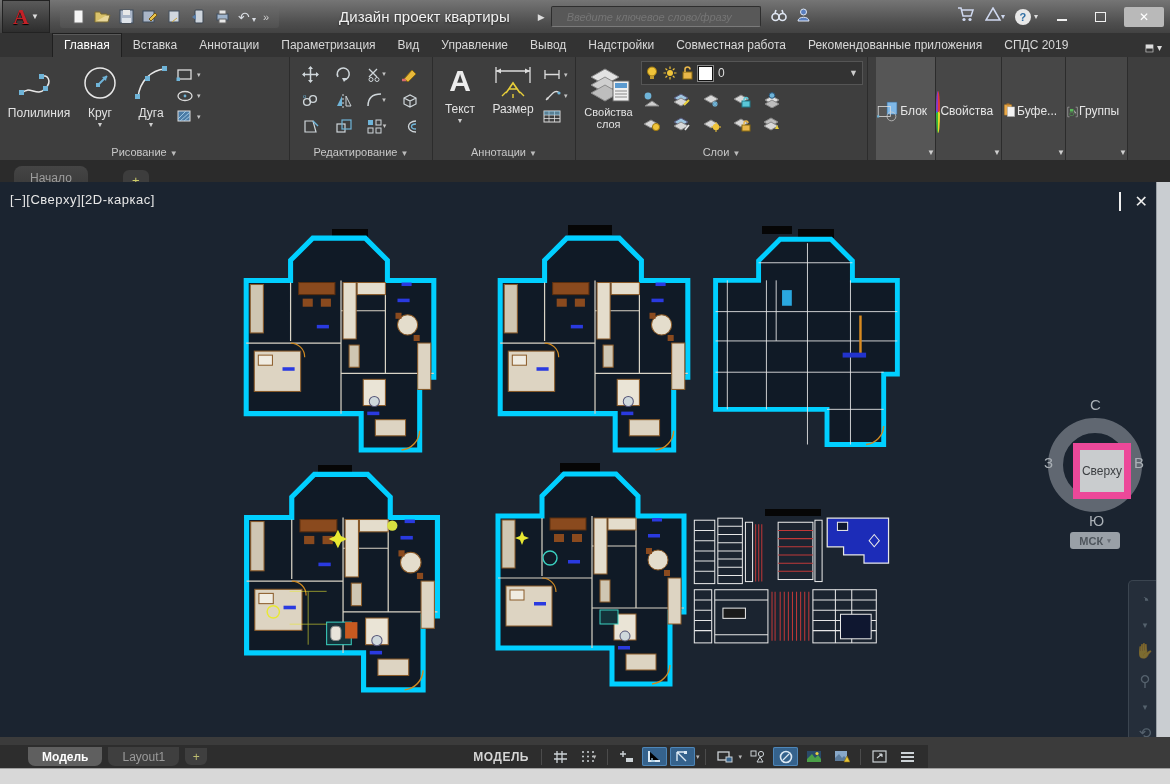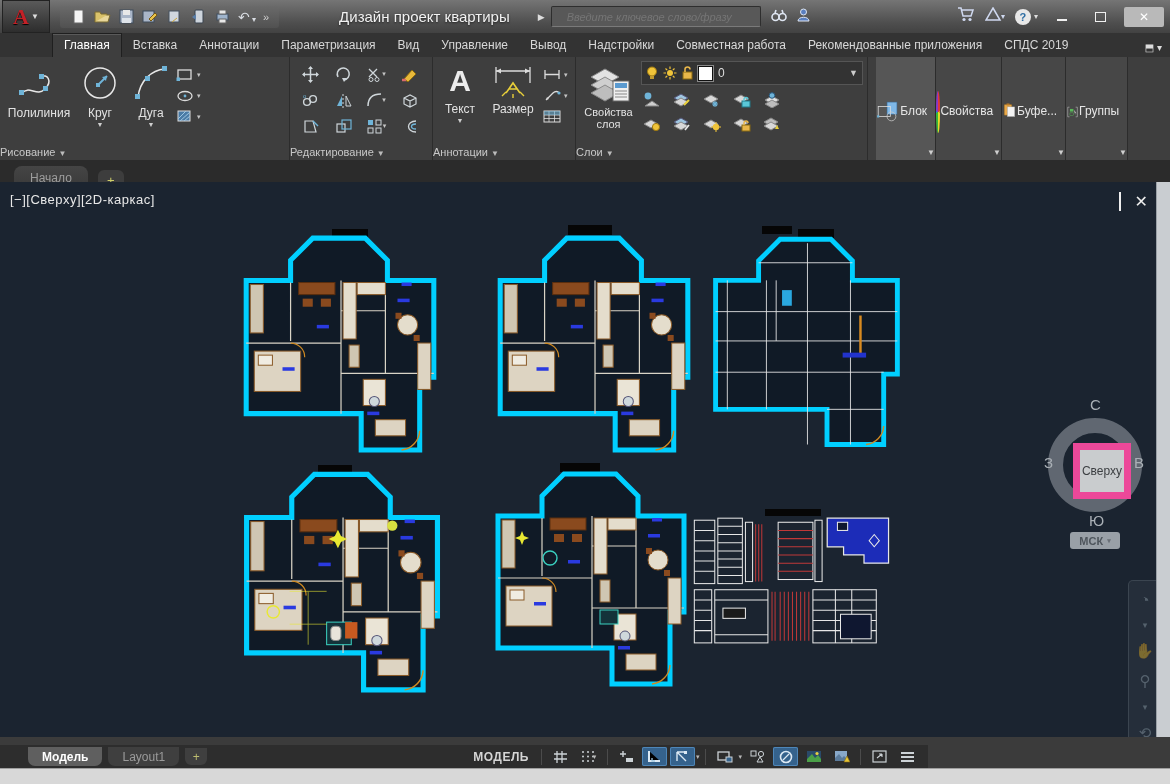--- a/index.html
+++ b/index.html
@@ -33,21 +33,21 @@
   
   #ribbontabs{position:absolute;left:0;top:33px;width:1170px;height:24px;background:#333;
     display:flex;align-items:flex-end;padding-left:52px;box-sizing:border-box;}
   .rtab{color:#d8d8d8;font-size:12px;padding:4px 11px 5px;white-space:nowrap;}
   .rtab.active{background:#3e3e3e;border:1px solid #1f1f1f;border-bottom:none;color:#fff;
     box-shadow:inset 0 1px 0 #5a5a5a;text-align:right;}
   #ribcollapse{margin-left:auto;margin-right:8px;color:#ddd;font-size:10px;padding-bottom:4px;}
   
   #ribbon{position:absolute;left:0;top:57px;width:1170px;height:103px;background:#3e3e3e;display:flex;}
   .panel{position:relative;height:103px;border-right:1px solid #2c2c2c;box-sizing:border-box;}
-  .panel-label{position:absolute;left:0;right:0;bottom:2px;color:#c8c8c8;font-size:11px;}
+  .panel-label{position:absolute;left:0;right:0;bottom:2px;text-align:center;color:#c8c8c8;font-size:11px;}
   .panel-label .dd{font-size:8px;color:#bbb;}
   .bigbtn{display:flex;flex-direction:column;align-items:center;justify-content:flex-start;color:#e2e2e2;
     font-size:12px;padding-top:4px;}
   .bigbtn .cap{margin-top:3px;}
   .bigbtn .dd{font-size:7px;color:#cfcfcf;margin-top:1px;}
   .smallcol{display:flex;flex-direction:column;justify-content:flex-start;gap:6px;padding-top:8px;}
   .smallrow{display:flex;align-items:center;gap:3px;}
   .sicon{width:18px;height:15px;display:inline-block;}
   .ddx{font-size:7px;color:#c5c5c5;}
   .micon{width:22px;height:18px;display:flex;align-items:center;justify-content:center;}
@@ -56,21 +56,21 @@
     height:22px;padding:0 4px;width:212px;}
   #layerswatch{width:13px;height:13px;background:#fff;border:1px solid #111;outline:1px solid #888;}
   #layername{color:#ddd;font-size:12px;flex:1;}
   .layrow{display:flex;gap:8px;margin-top:6px;}
   
   .bigpanel{width:60px;background:#474747;display:flex;flex-direction:row;align-items:center;}
   .bigpanel.hl{background:#565656;}
   .bigpanel .cap{color:#e6e6e6;font-size:12px;margin-top:4px;}
   .bigpanel .dd{margin-top:auto;margin-bottom:3px;color:#cfcfcf;font-size:8px;}
   
-  #doctabs{position:absolute;left:0;top:160px;width:1170px;height:30px;background:#2b2b2b;display:flex;align-items:flex-end;}
+  #doctabs{position:absolute;left:0;top:160px;width:1170px;height:30px;background:#2b2b2b;display:flex;align-items:flex-end;gap:25px;}
   .dtab{height:24px;display:flex;align-items:center;padding:0 16px;font-size:12px;color:#9d9d9d;
     background:linear-gradient(#454545,#383838);border-radius:8px 8px 0 0;margin-left:14px;}
   .dtab.active{background:linear-gradient(#6b6b6b,#4b4b4b);color:#f2f2f2;margin-left:90px;}
   .dtab .closex{margin-left:10px;color:#bbb;font-size:11px;}
   .dplus{width:26px;height:20px;background:#3d3d3d;border-radius:6px 6px 0 0;margin-left:10px;
     color:#cfcf6a;display:flex;align-items:center;justify-content:center;font-size:13px;}
   
   #canvas{position:absolute;left:0;top:182px;width:1170px;height:555px;background:#1b2430;overflow:hidden;}
   #vplabel{position:absolute;left:10px;top:10px;color:#e8e8e8;font-size:13px;letter-spacing:.5px;}
   #cwinctl{position:absolute;right:22px;top:10px;display:flex;gap:14px;align-items:center;}

